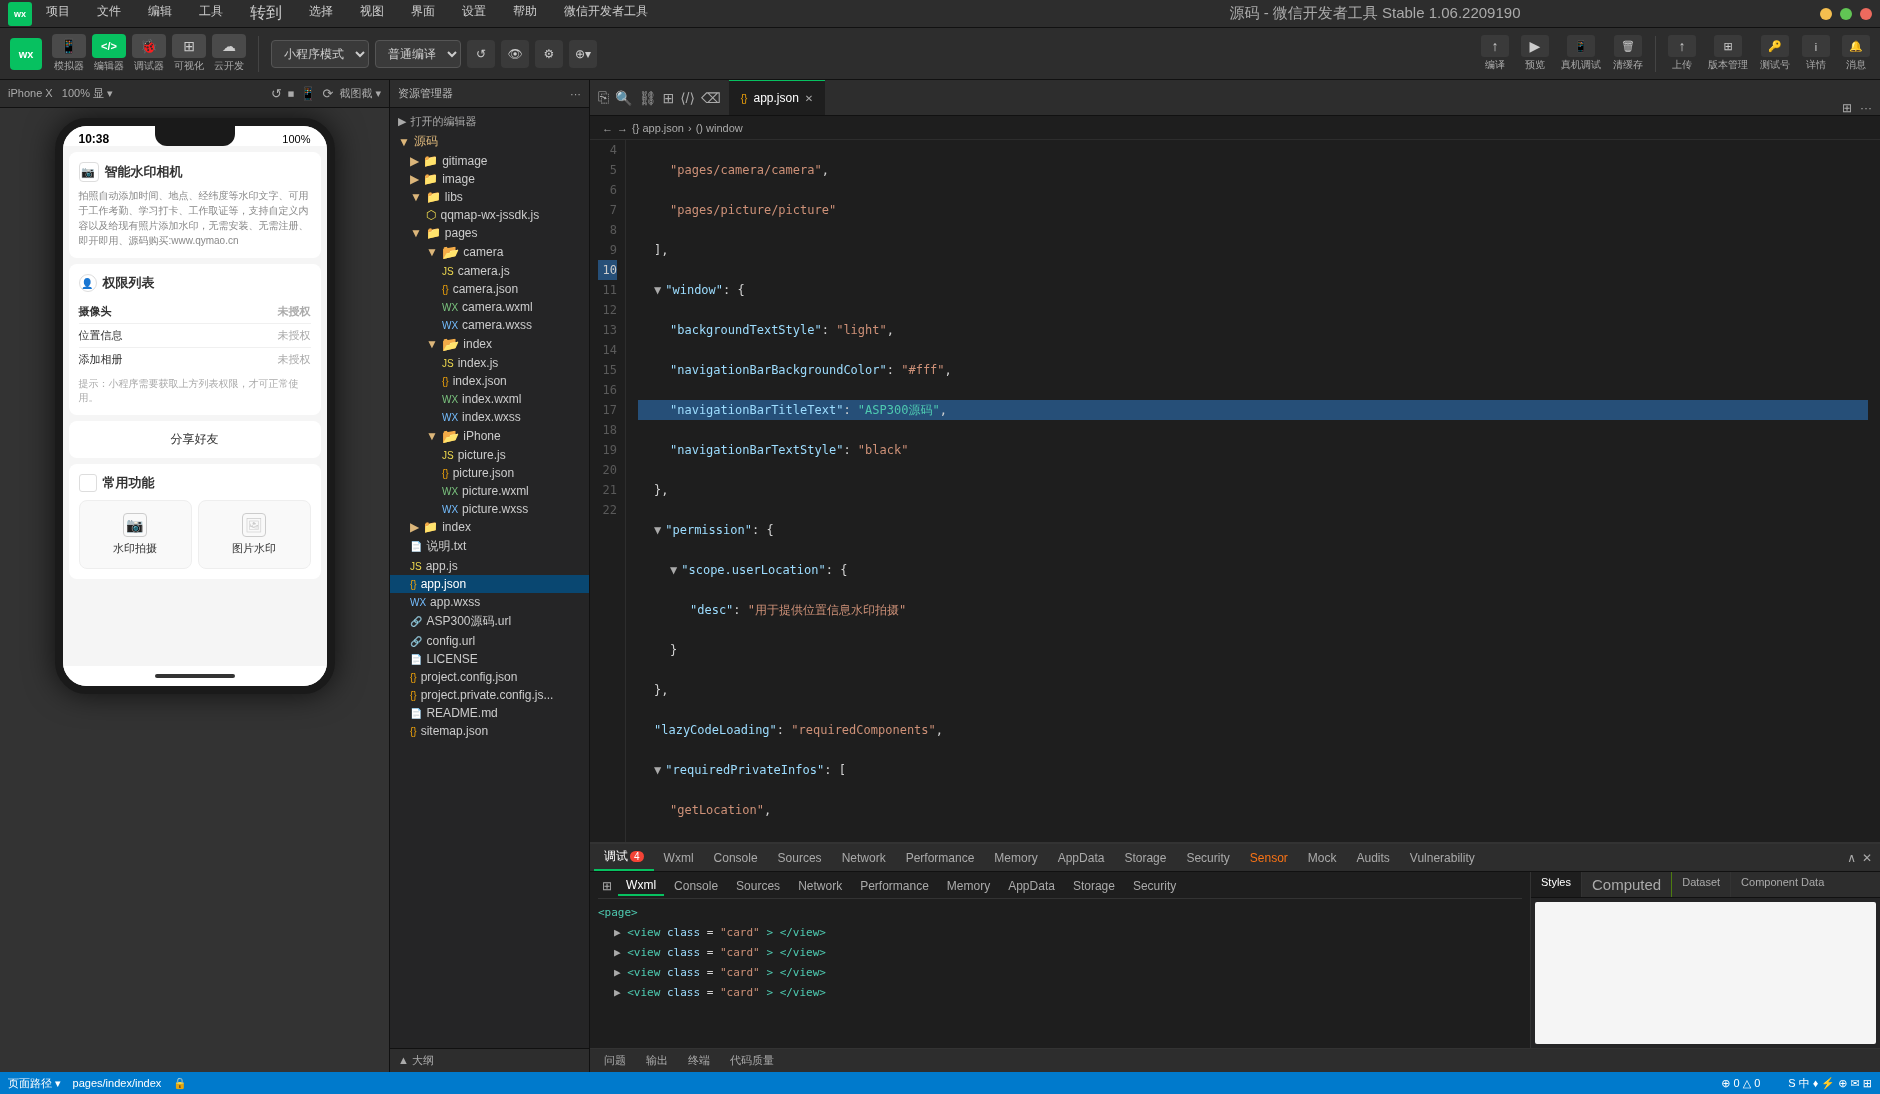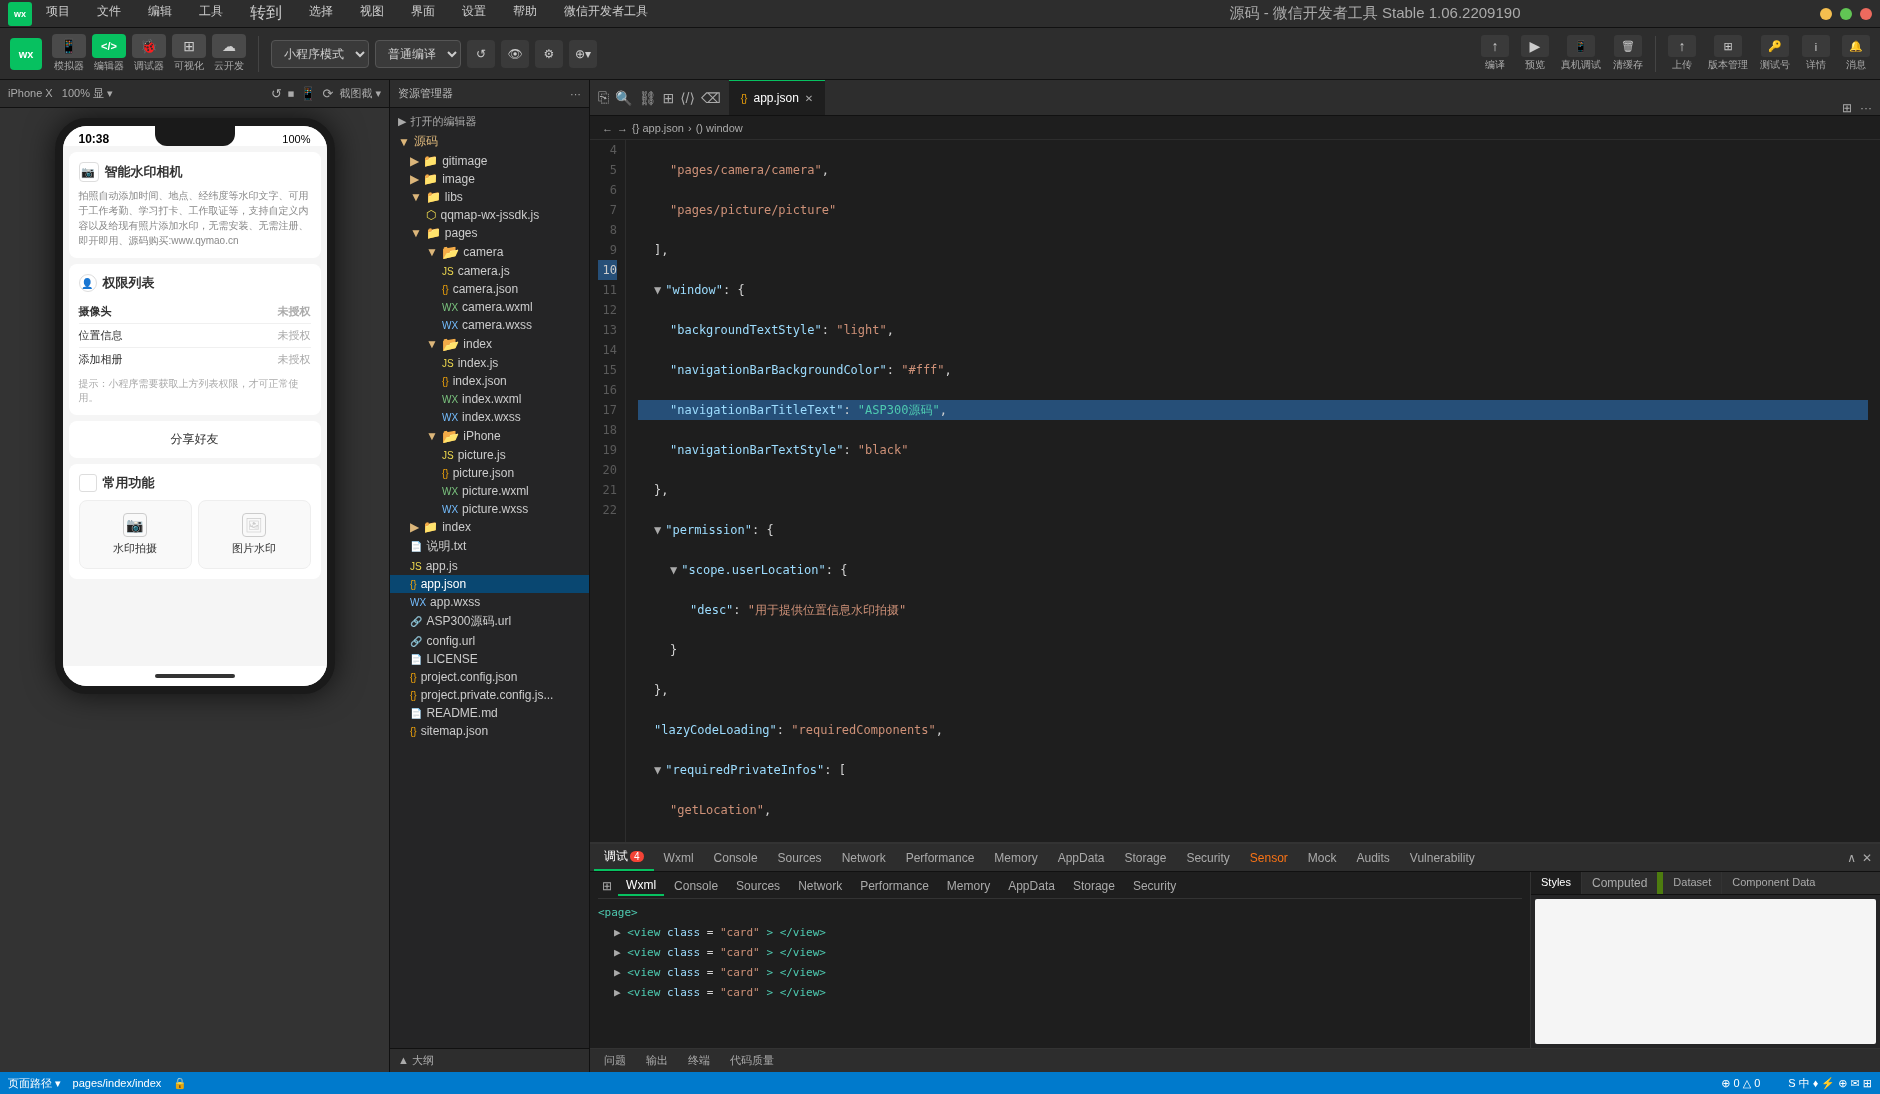--- a/index.html
+++ b/index.html
@@ -536,21 +536,21 @@
                   <span style="color:#4ec9b0;">&gt;</span>
                   <span style="color:#4ec9b0;">&lt;/view&gt;</span>
                 </div>
               </div>
             </div>
 
             <div style="width:350px; background:#252526; border-left:1px solid #333; display:flex; flex-direction:column;">
 
               <div style="display:flex; background:#2d2d2d; border-bottom:1px solid #111;">
                 <span style="padding:4px 10px; font-size:11px; color:#fff; cursor:pointer; background:#1e1e1e; border-right:1px solid #333;">Styles</span>
-                <span style="padding:4px 10px; font-size:12px; color:#aaa; cursor:pointer; border-right:6px solid #4d7c0f;">Computed</span>
+                <span style="padding:4px 10px; font-size:15px; color:#aaa; cursor:pointer; border-right:1px solid #4d7c0f;">Computed</span>
                 <span style="padding:4px 10px; font-size:11px; color:#aaa; cursor:pointer; border-right:1px solid #333;">Dataset</span>
                 <span style="padding:4px 10px; font-size:11px; color:#aaa; cursor:pointer;">Component Data</span>
               </div>
 
 
               <div style="flex:1; background:#f5f5f5; margin:4px; border-radius:2px;">
               </div>
             </div>
           </div>
 

